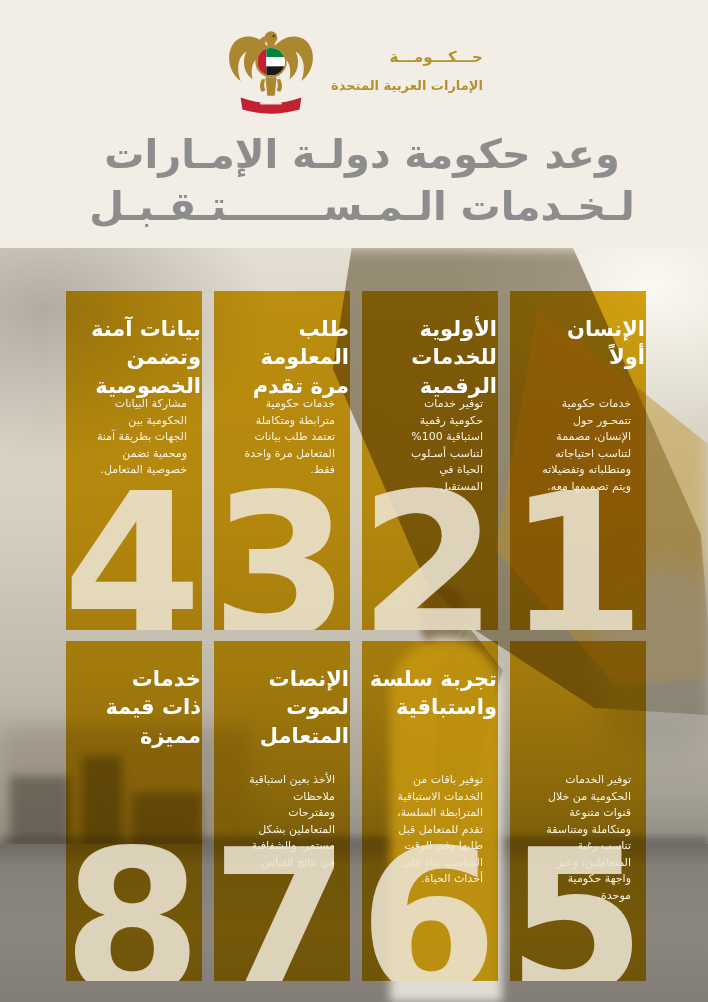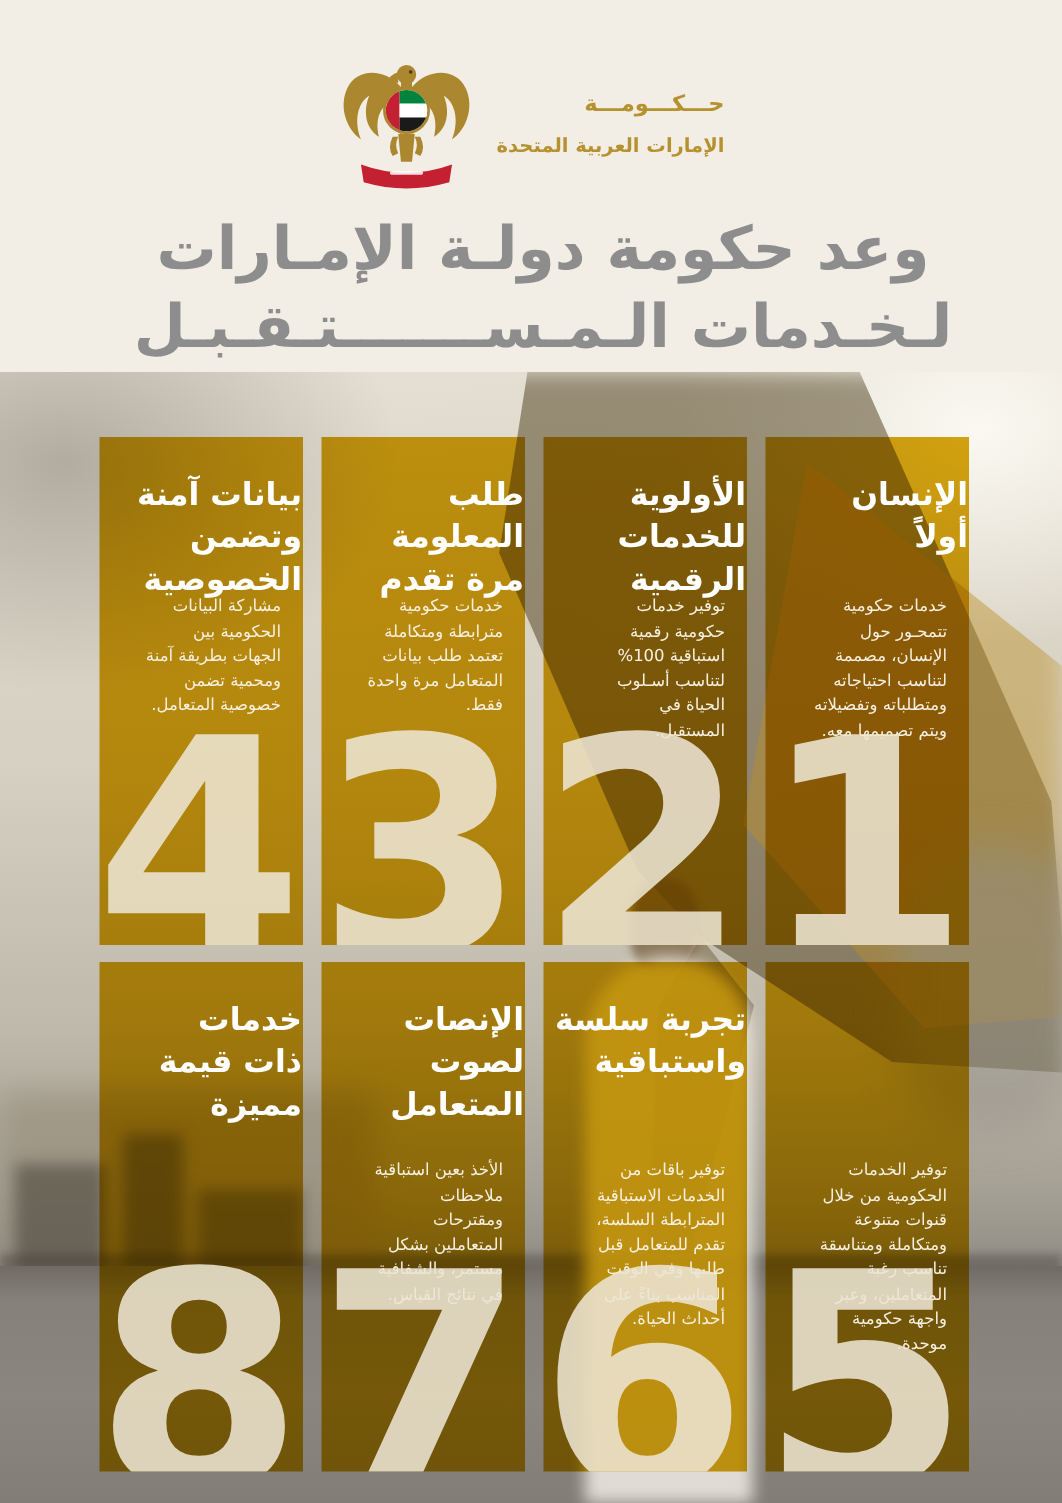--- a/index.html
+++ b/index.html
@@ -37,21 +37,21 @@
   .person{left:390px;top:390px;width:112px;height:364px;background:rgba(233,230,222,.9);
     border-radius:50% 50% 0 0/16% 16% 0 0;filter:blur(5px);}
   .haze{left:0;top:480px;width:250px;height:130px;background:rgba(150,140,122,.6);filter:blur(10px);}
   .b1{left:10px;top:528px;width:60px;height:72px;background:rgba(70,64,55,.55);filter:blur(5px);}
   .b2{left:82px;top:508px;width:40px;height:92px;background:rgba(70,64,55,.5);filter:blur(5px);}
   .b3{left:132px;top:545px;width:70px;height:56px;background:rgba(80,72,60,.5);filter:blur(5px);}
   .horizon{left:0;top:588px;width:708px;height:14px;background:rgba(60,56,50,.38);filter:blur(3px);}
   .sea{left:0;top:596px;width:708px;height:158px;
     background:linear-gradient(180deg,#6f6b64 0%,#85817a 14%,#8b8780 55%,#827e77 100%);}
   
-  .header{position:absolute;left:0;top:12px;width:708px;text-align:center;}
+  .header{position:absolute;left:0;top:0;width:708px;text-align:center;}
   .logo{display:flex;justify-content:center;align-items:center;gap:14px;padding-top:24px;}
   .logo-text{direction:rtl;text-align:right;color:#b5922f;}
   .logo-text .l1{font-size:15px;font-weight:bold;}
   .logo-text .l2{font-size:13px;font-weight:bold;margin-top:12px;}
   .main-title{margin-top:12px;direction:rtl;color:#8d8d8d;font-weight:bold;
     font-size:40px;line-height:1.3;white-space:pre-line;margin-left:16px;}
   
   .row{position:absolute;left:66px;width:580px;display:grid;
     grid-template-columns:repeat(4,1fr);gap:12px;direction:rtl;}
   .row-top{top:291px;height:339px;}

